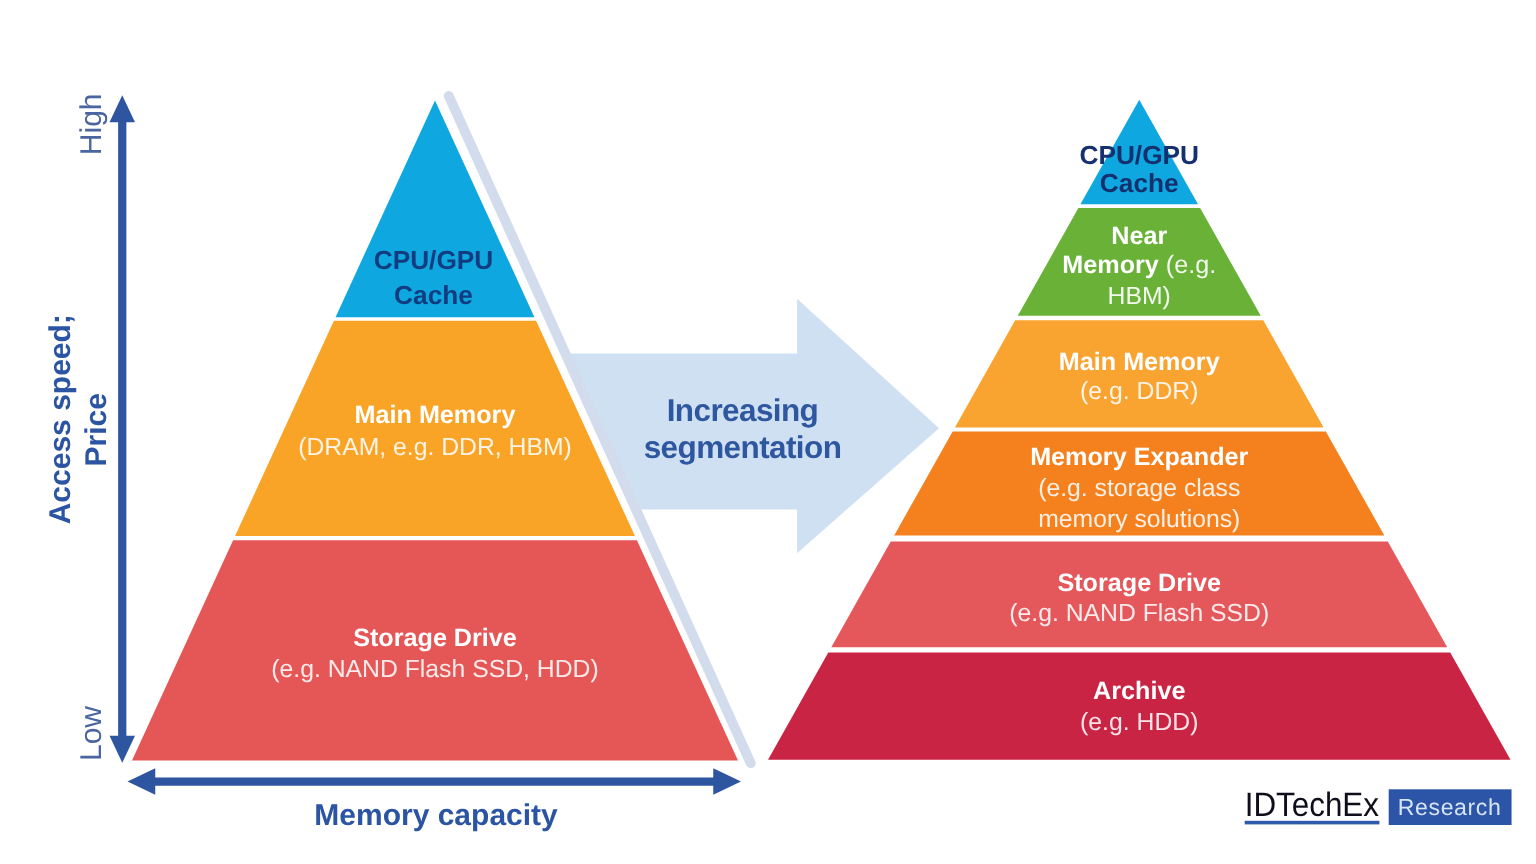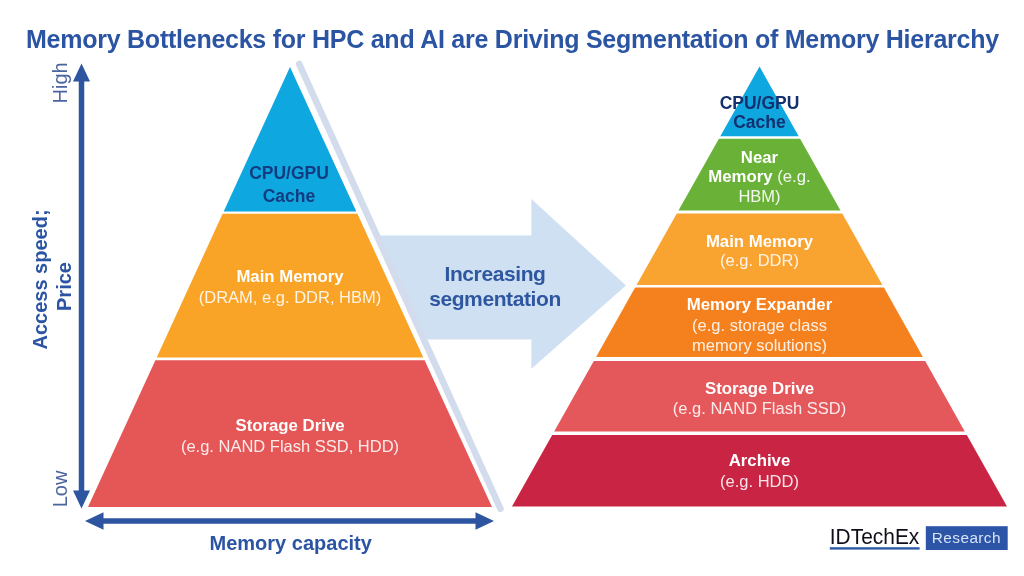--- a/index.html
+++ b/index.html
@@ -1,21 +1,20 @@
 <!DOCTYPE html>
 <html><head><meta charset="utf-8">
 <style>
 html,body{margin:0;padding:0;width:1024px;height:576px;background:#ffffff;overflow:hidden}
 #title{position:absolute;left:26px;top:25px;font-family:"Liberation Sans",sans-serif;font-weight:bold;font-size:25px;color:#2b54a3;white-space:nowrap;letter-spacing:-0.25px}
 #wrap{position:relative;width:1024px;height:576px}
 svg{position:absolute;left:0;top:0}
 </style></head>
 <body>
 <div id="wrap">
-<div id="title">Memory Bottlenecks for HPC and AI are Driving Segmentation of Memory Hierarchy</div>
 <svg width="1024" height="576" viewBox="0 0 1024 576">
 <polygon points="360.0,235.6 531.4,235.6 531.4,199.1 626.0,285.5 531.4,368.8 531.4,339.6 360.0,339.6" fill="#cfe0f3"></polygon>
 <line x1="289" y1="61" x2="497" y2="511" stroke="#ffffff" stroke-width="11.5"></line>
 <line x1="299.2" y1="64" x2="500.5" y2="508.8" stroke="#d2dcec" stroke-width="6.6" stroke-linecap="round"></line>
 <polygon points="290.0,67.0 356.3,211.5 223.7,211.5" fill="#0fa7e0"></polygon>
 <polygon points="222.6,213.8 357.4,213.8 423.3,357.4 156.7,357.4" fill="#f9a426"></polygon>
 <polygon points="155.4,360.2 424.6,360.2 492.0,507.0 88.0,507.0" fill="#e55656"></polygon>
 <polygon points="759.5,66.5 798.7,136.2 720.3,136.2" fill="#0fa7e0"></polygon>
 <polygon points="718.9,138.7 800.1,138.7 840.5,210.5 678.5,210.5" fill="#69b237"></polygon>
 <polygon points="676.8,213.5 842.2,213.5 882.4,285.0 636.6,285.0" fill="#f9a331"></polygon>

